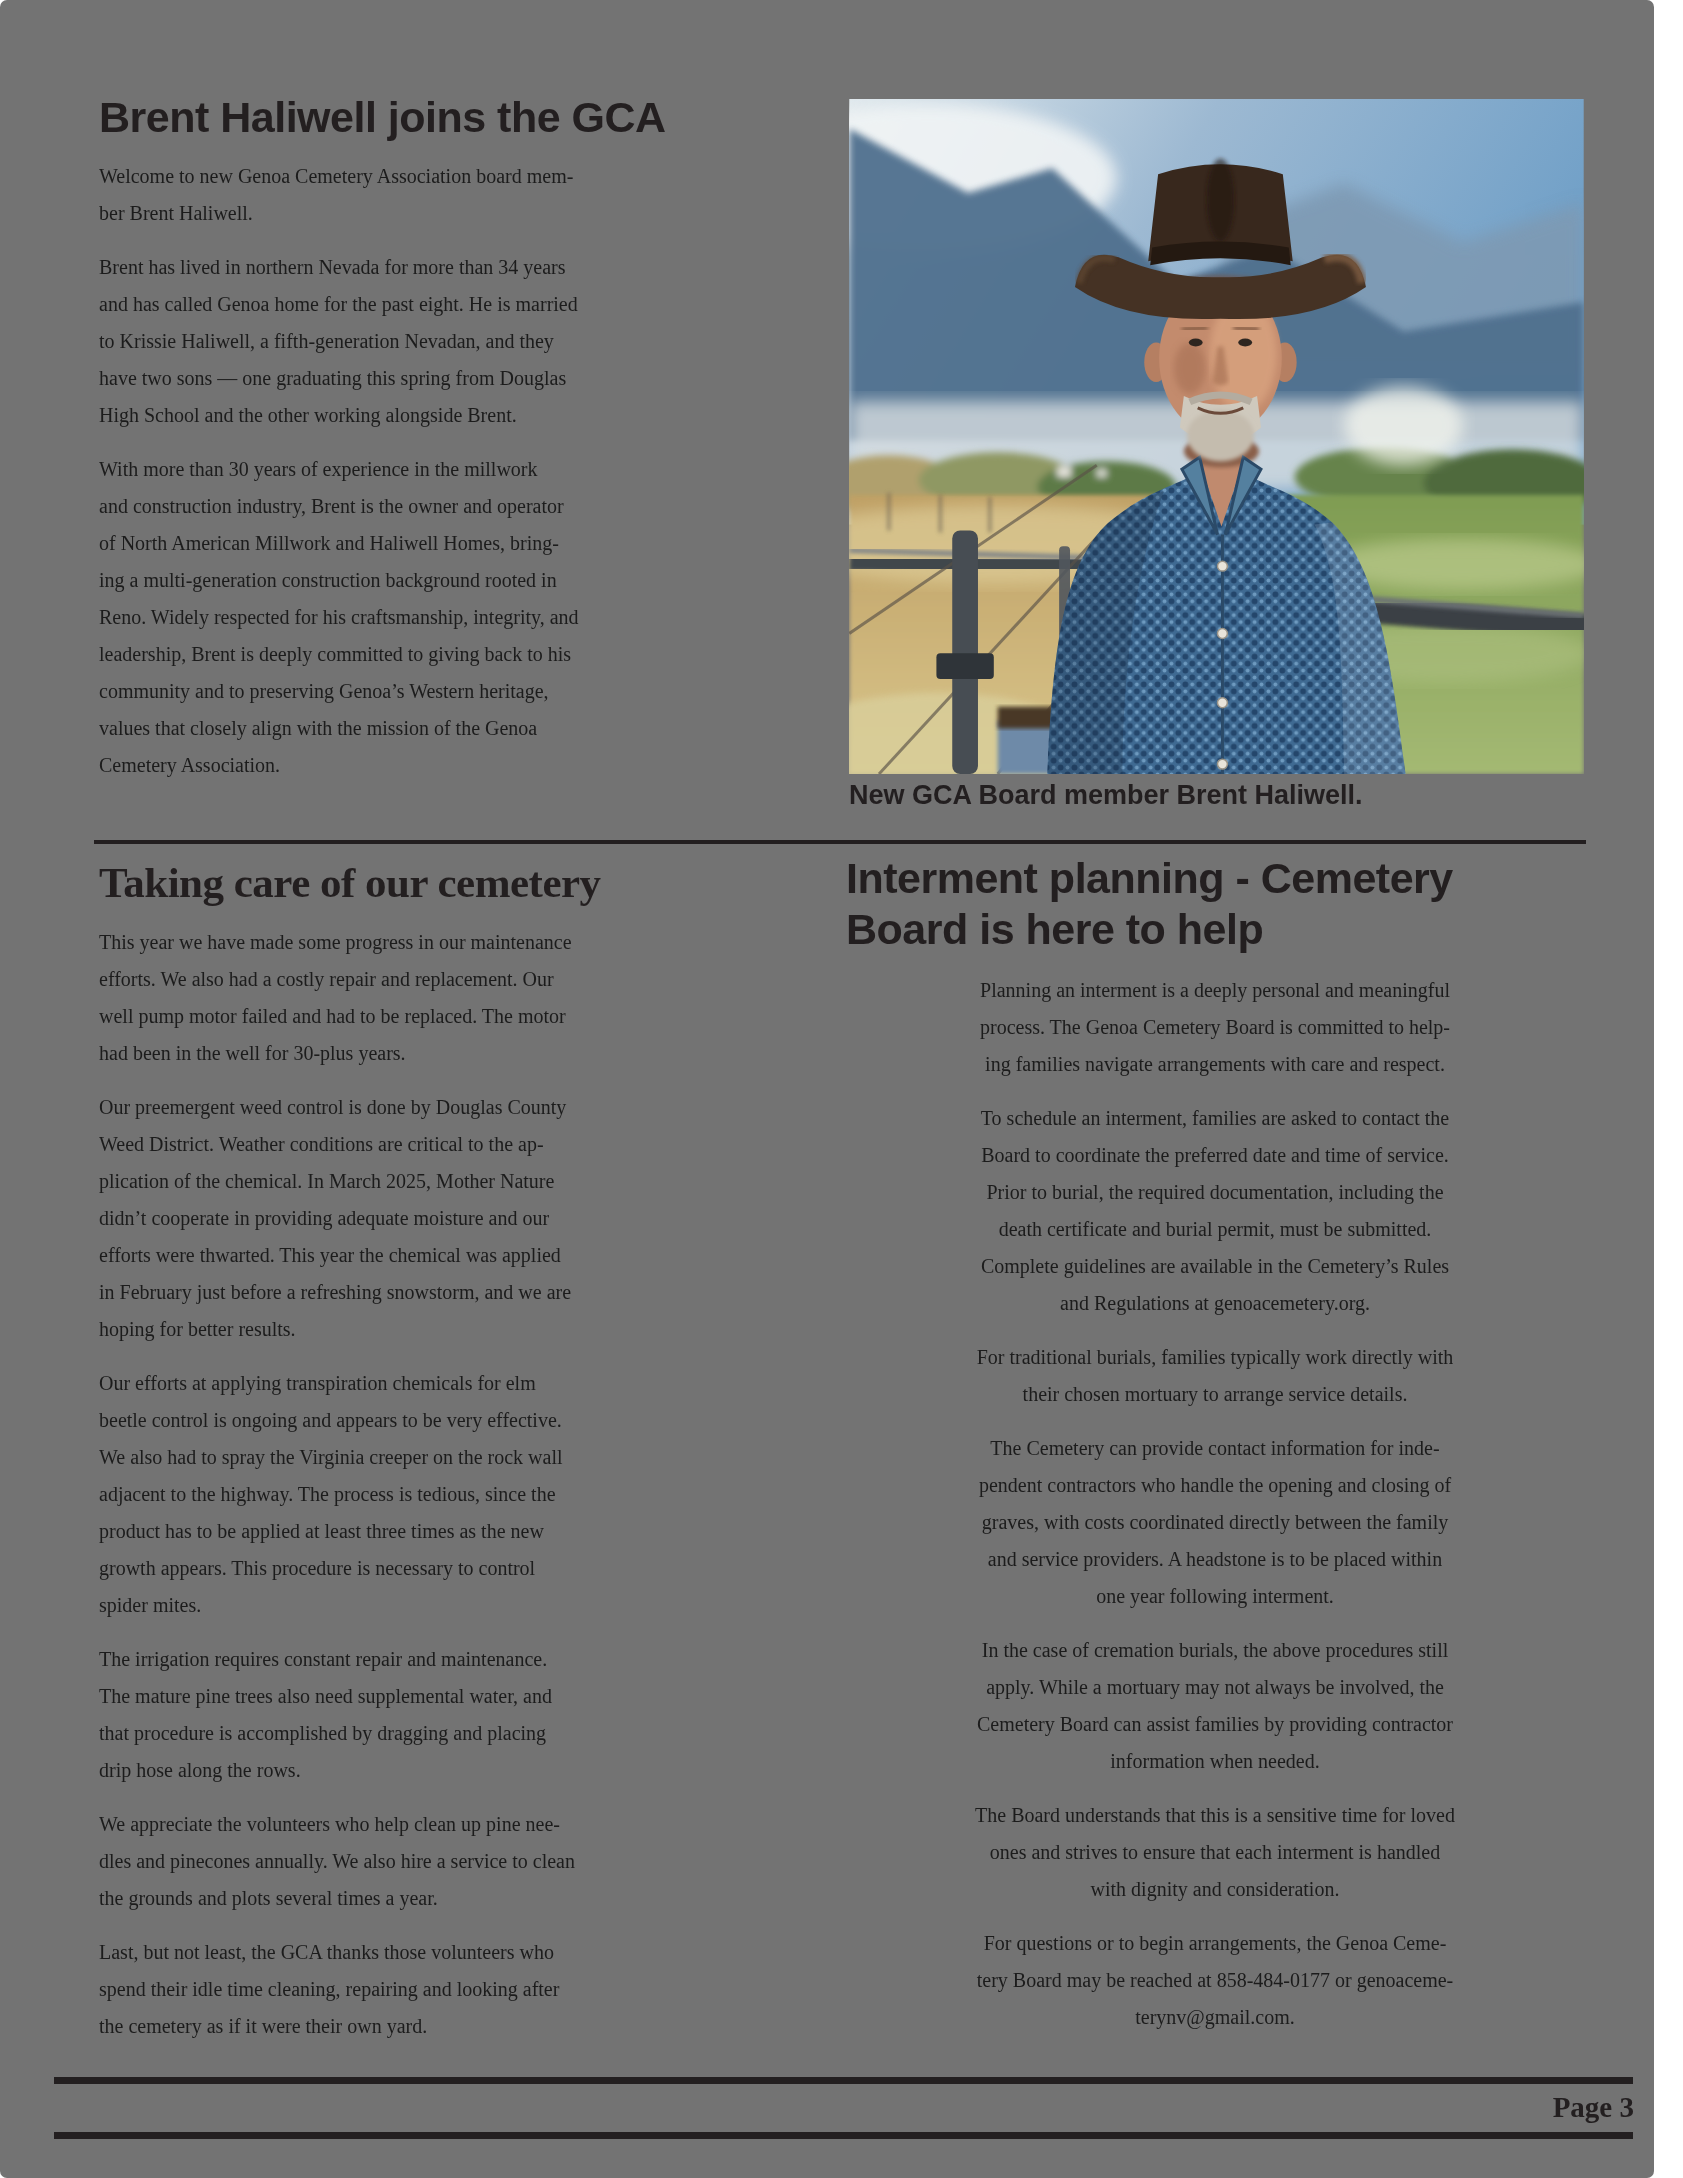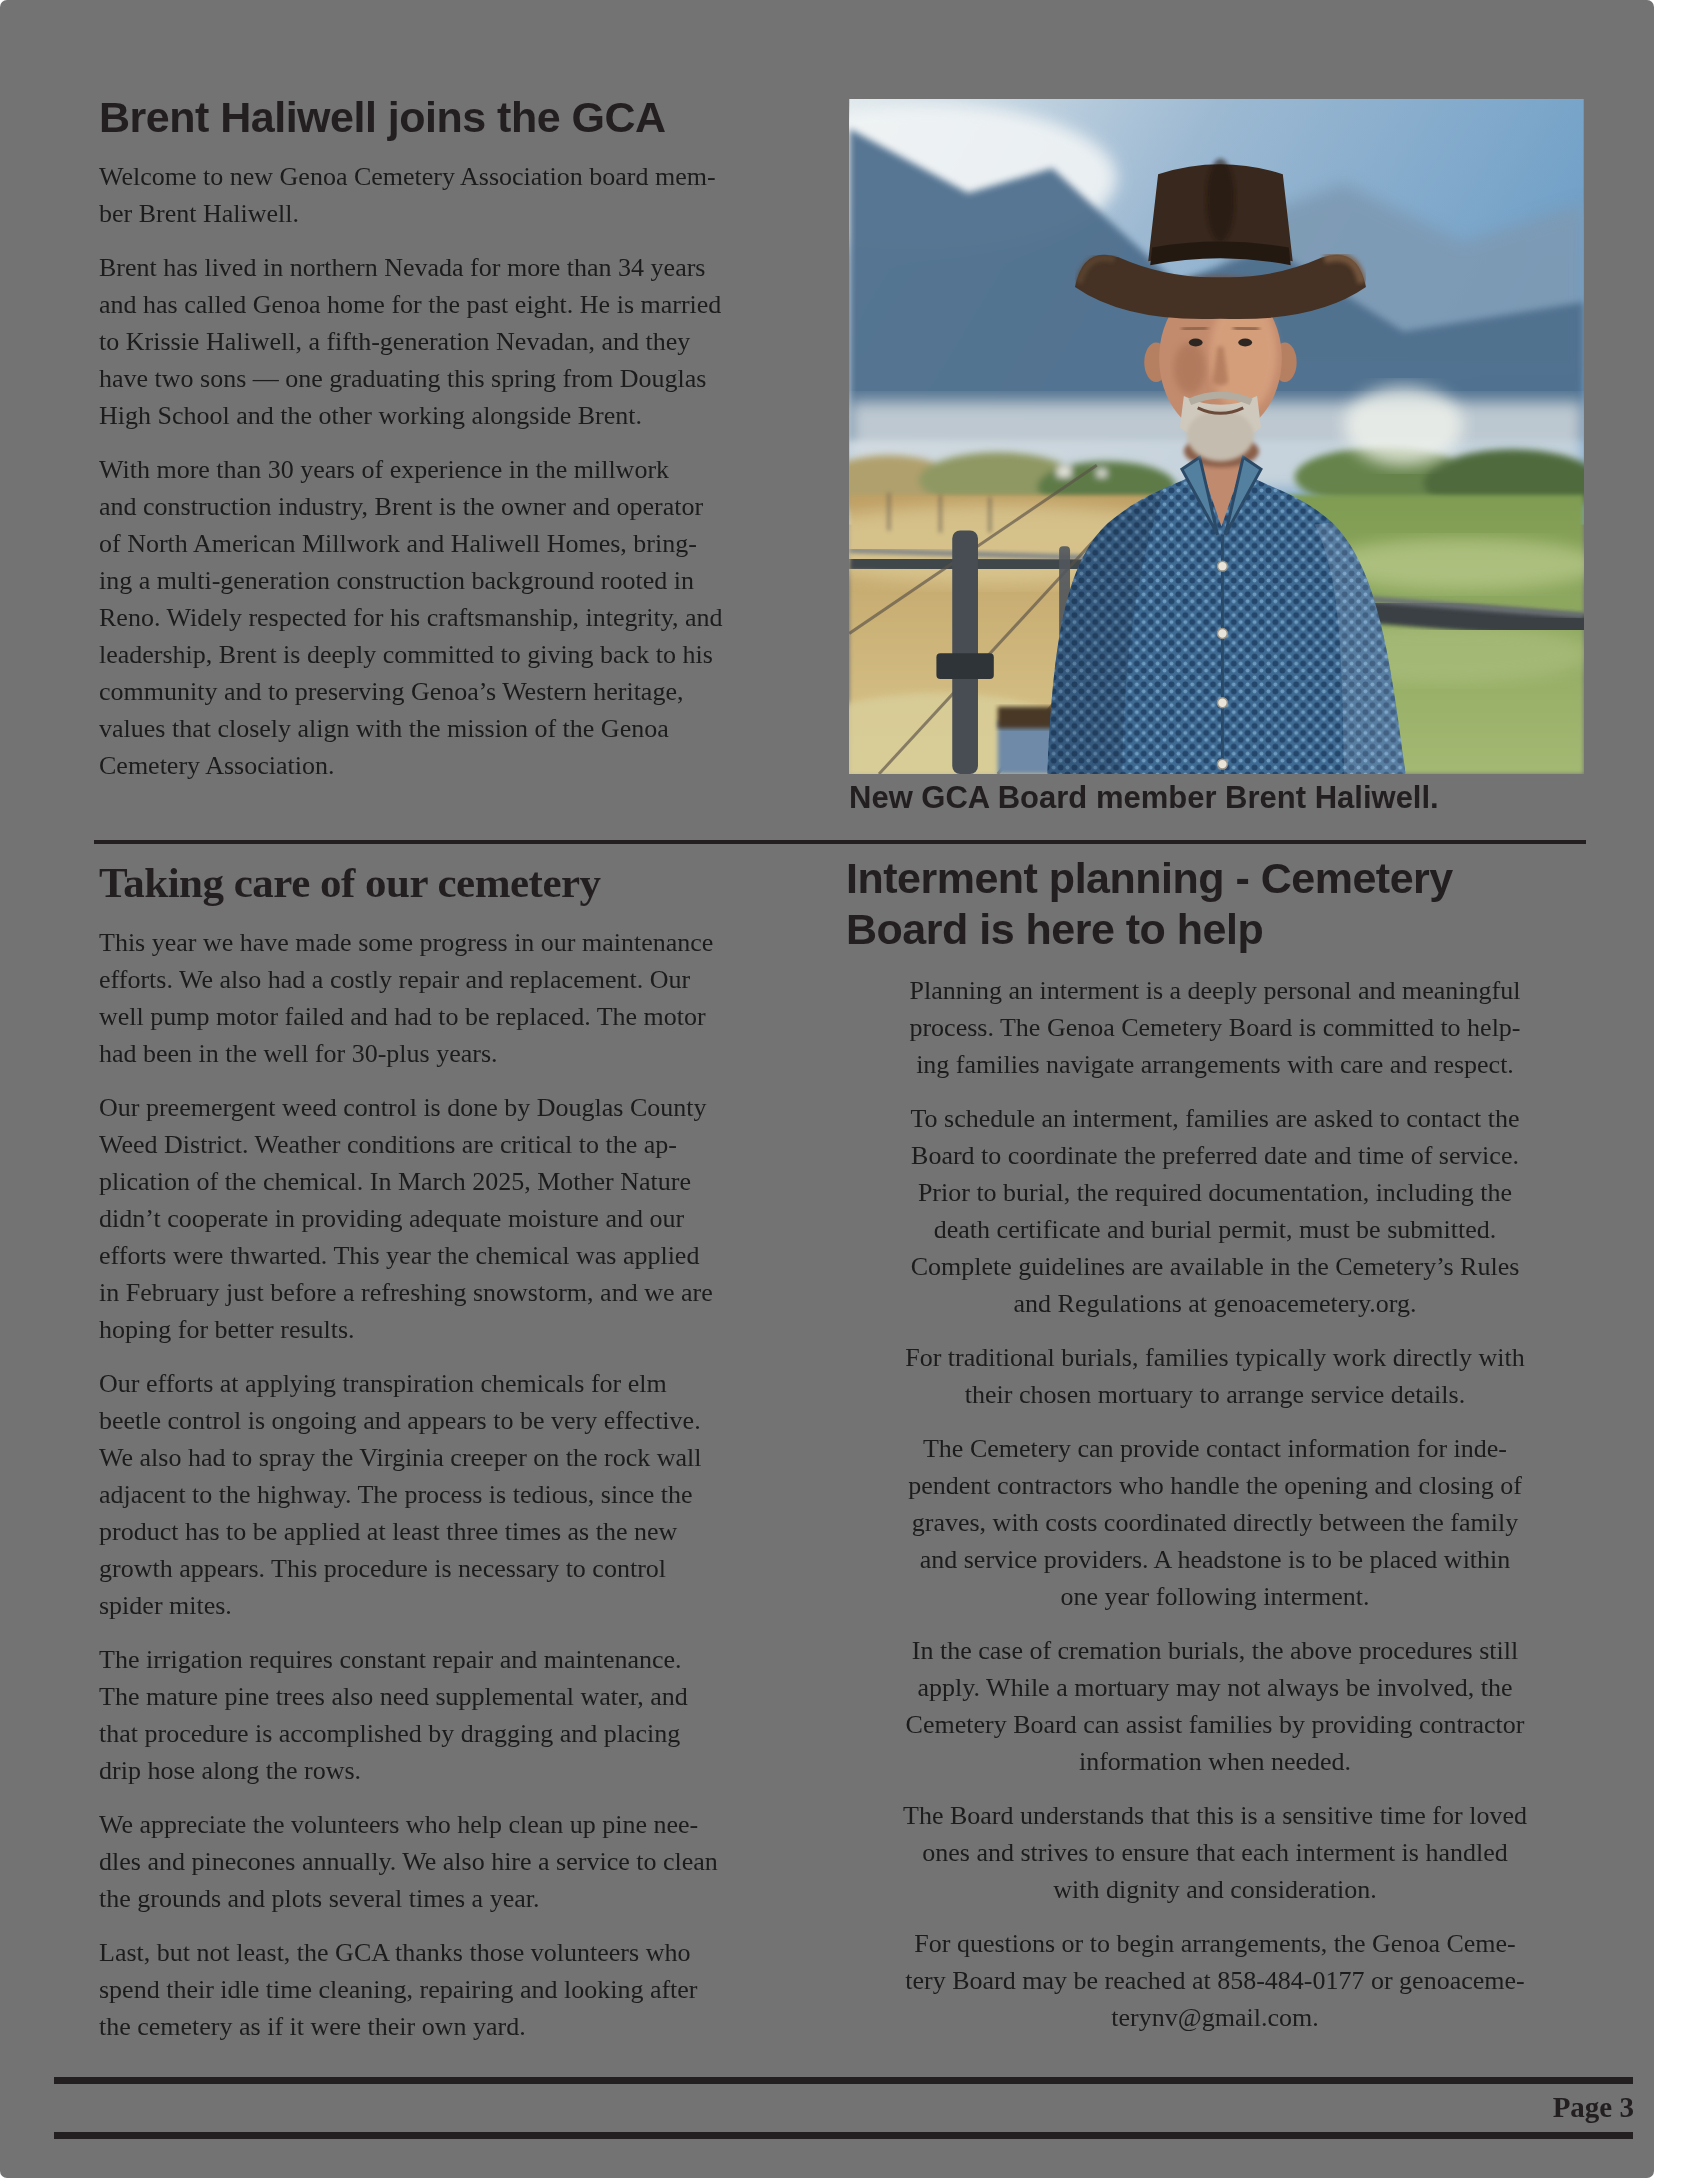--- a/index.html
+++ b/index.html
@@ -19,30 +19,30 @@
     font-size:43px;
     line-height:51px;
     letter-spacing:-0.5px;
     color:#231f20;
     white-space:pre-line;
     margin:0;
   }
   .body-text { position:absolute; }
   .body-text p {
     white-space:pre;
-    font-size:26px;
+    font-size:20px;
     line-height:37px;
     margin:0 0 17px 0;
     color:#1c1c1c;
   }
   .caption {
     position:absolute;
     font-family:"Liberation Sans", sans-serif;
     font-weight:bold;
-    font-size:31px;
+    font-size:27px;
     color:#231f20;
   }
   .rule { position:absolute; background:#231f20; }
   .photo-frame { position:absolute; left:849px; top:99px; width:735px; height:675px; }
   .footer-label {
     position:absolute;
     font-family:Liberation Serif, serif;
     font-weight:bold;
     font-size:29px;
     color:#231f20;

